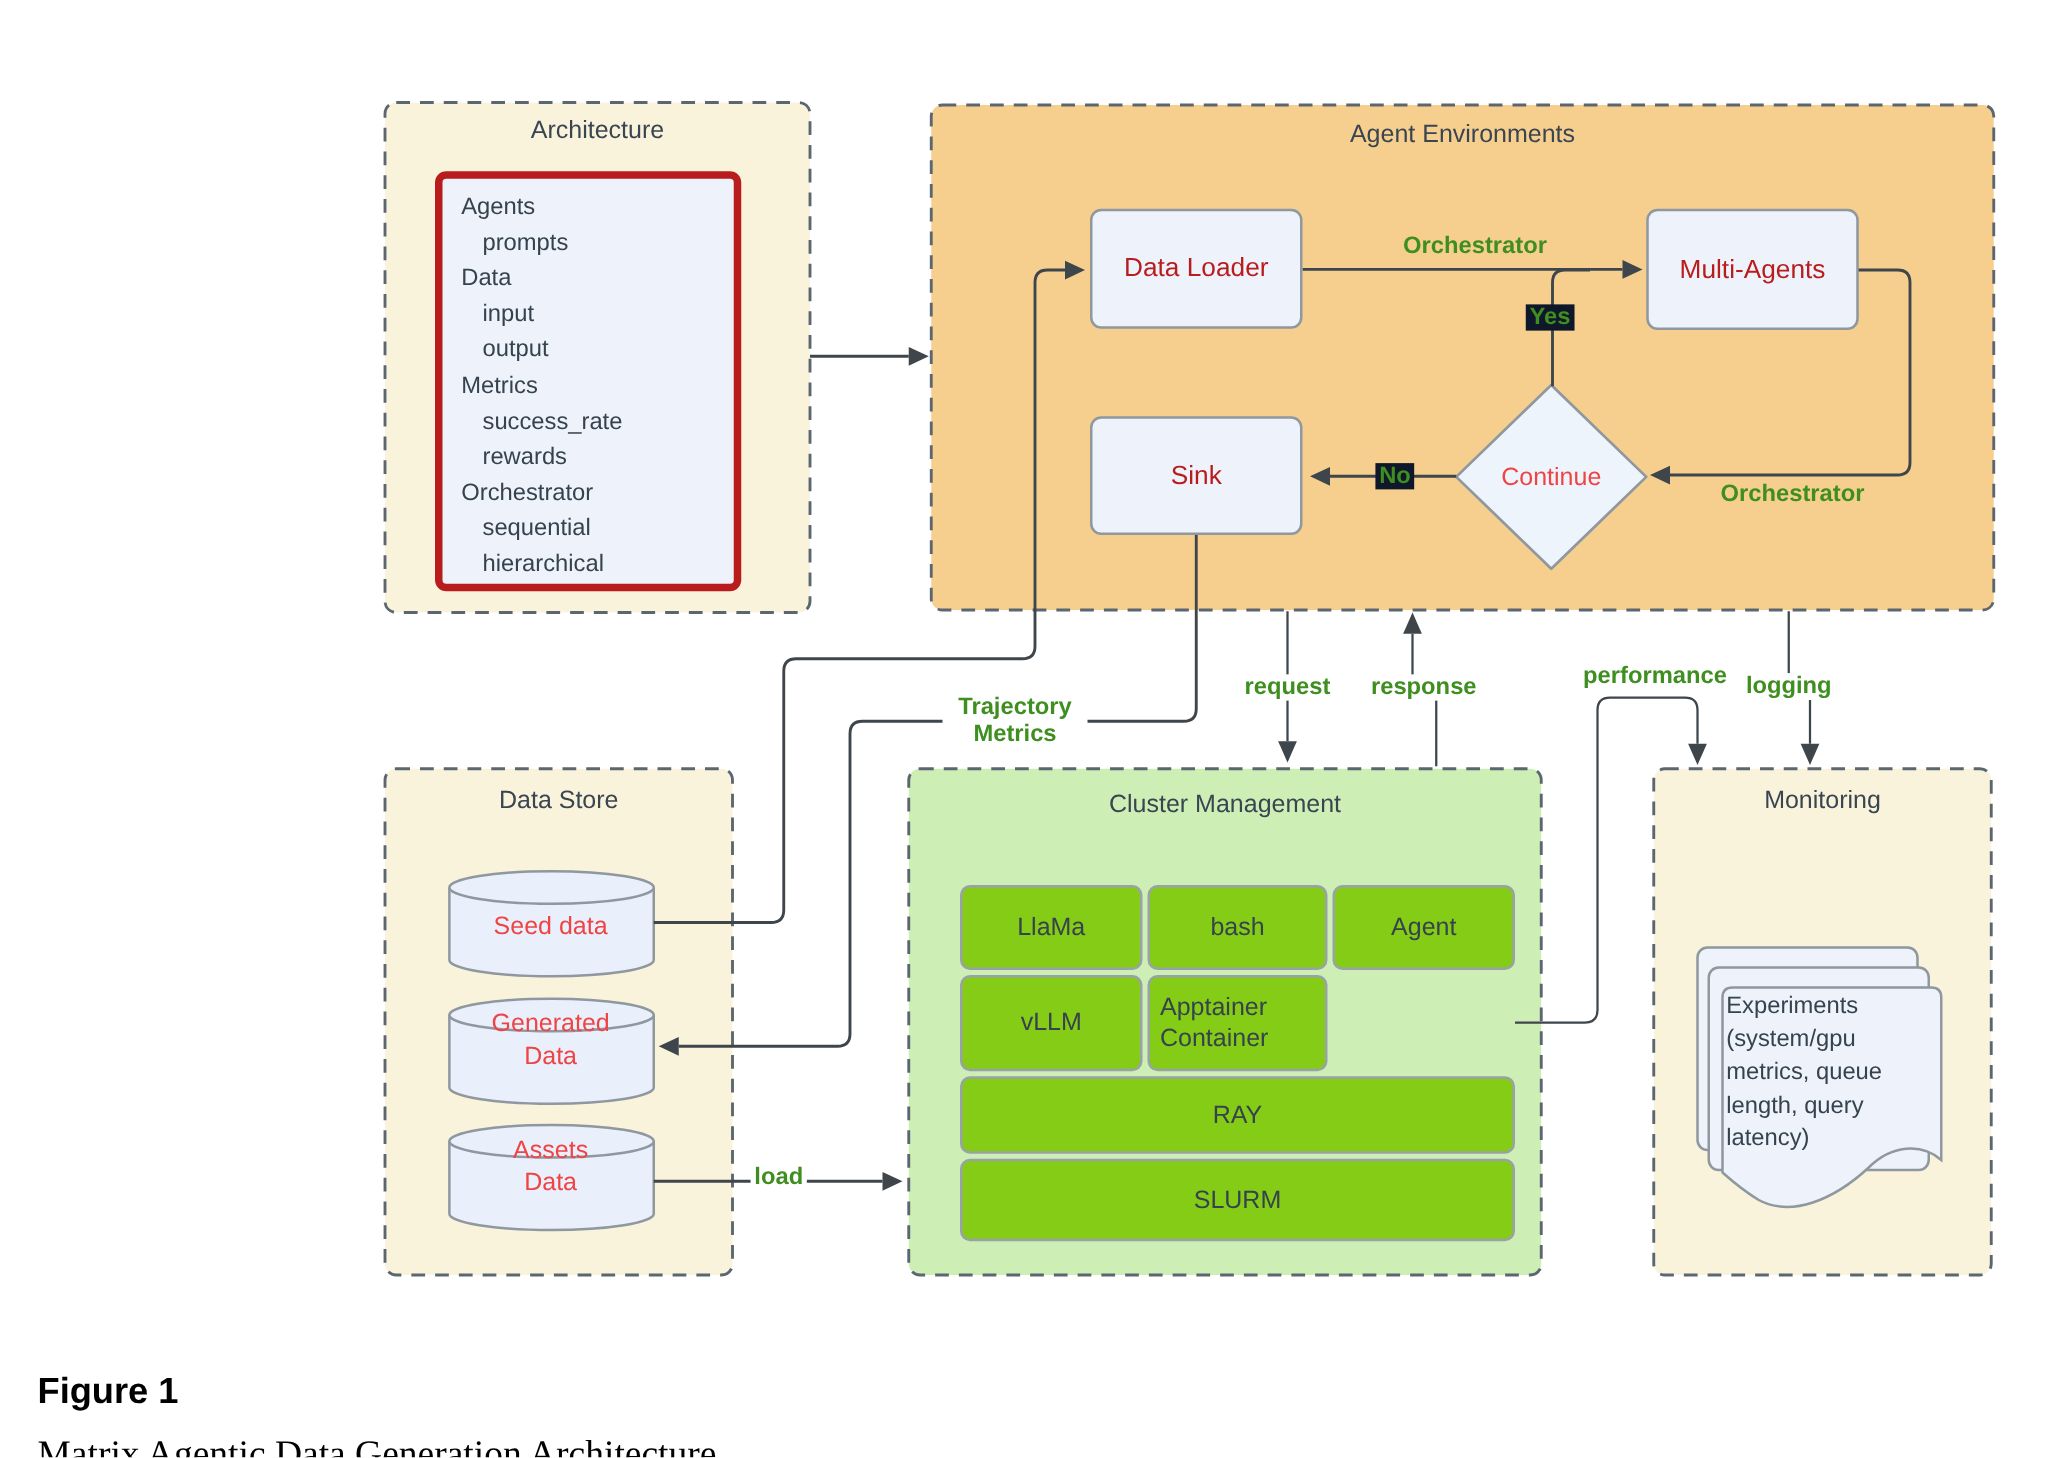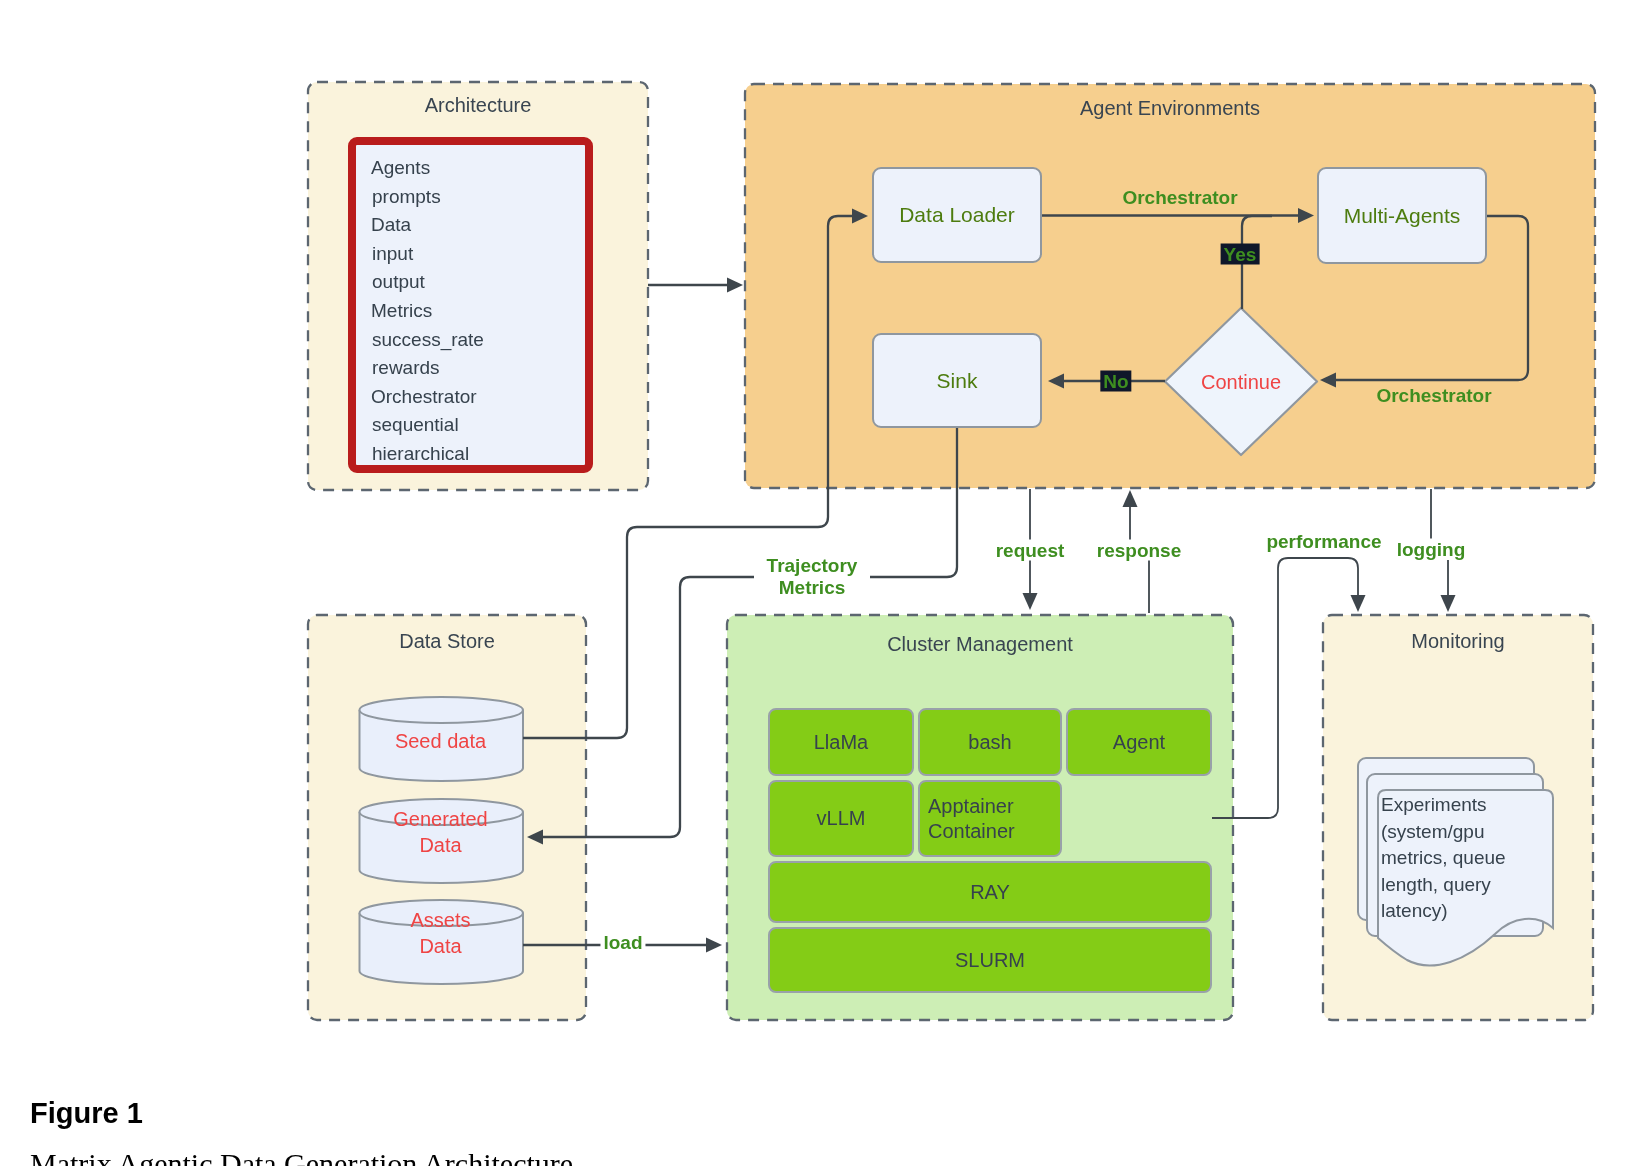--- a/index.html
+++ b/index.html
@@ -2,36 +2,36 @@
 <html><head>
 <meta charset="utf-8">
 <style>
   html,body{margin:0;padding:0;background:#ffffff;}
   #canvas{position:relative;width:1648px;height:1166px;background:#ffffff;overflow:hidden;
           font-family:"Liberation Sans",sans-serif;color:#36424d;}
   #wires{position:absolute;left:0;top:0;z-index:1;}
   .title{position:absolute;z-index:3;font-size:20px;color:#394551;white-space:nowrap;
          transform:translate(-50%,-50%);}
   .node{position:absolute;z-index:3;background:#edf2fb;border:2px solid #8f979f;border-radius:9px;
-        display:flex;align-items:center;justify-content:center;font-size:21px;color:#4d7c0f;
+        display:flex;align-items:center;justify-content:center;font-size:21px;color:#b91c1c;
         text-align:left;box-sizing:border-box;}
   .cell{position:absolute;z-index:3;background:#84cc16;border:2px solid #99a1a9;border-radius:8px;
         display:flex;align-items:center;justify-content:center;font-size:20px;color:#36424d;
         text-align:left;box-sizing:border-box;line-height:1.25;}
   .cyl-label{position:absolute;z-index:3;display:flex;align-items:center;justify-content:center;
         text-align:center;font-size:20px;color:#ef4444;line-height:1.3;}
   .flow-label{position:absolute;z-index:4;font-size:19px;font-weight:bold;color:#3e8e20;
         white-space:nowrap;transform:translate(-50%,-50%);padding:0 3px;line-height:21px;}
   .mask-white{background:#ffffff;}
   .mask-orange{background:#0f172a;}
   .wrap2{white-space:normal;width:110px;text-align:center;line-height:22px;}
   #config-list{position:absolute;z-index:3;left:348px;top:137px;width:245px;height:336px;
-        background:#edf2fb;border:8px solid #b91c1c;border-radius:9px;box-sizing:border-box;
+        background:#edf2fb;border:6px solid #b91c1c;border-radius:9px;box-sizing:border-box;
         padding:9px 0 0 15px;font-size:19px;line-height:28.6px;color:#36424d;}
-  #config-list .indent{margin-left:1px;}
+  #config-list .indent{margin-left:17px;}
   #doc-text{position:absolute;z-index:3;left:1381px;top:792px;width:166px;text-align:left;
         font-size:19px;line-height:26.5px;color:#36424d;}
   #caption{position:absolute;z-index:3;left:30px;top:1097px;display:flex;align-items:baseline;
         gap:17px;color:#000;flex-direction:column;}
   #caption .fig{font-family:"Liberation Sans",sans-serif;font-weight:bold;font-size:29px;}
   #caption .cap{font-family:"Liberation Serif",serif;font-size:30px;}
 </style>
 </head>
 <body>
 

